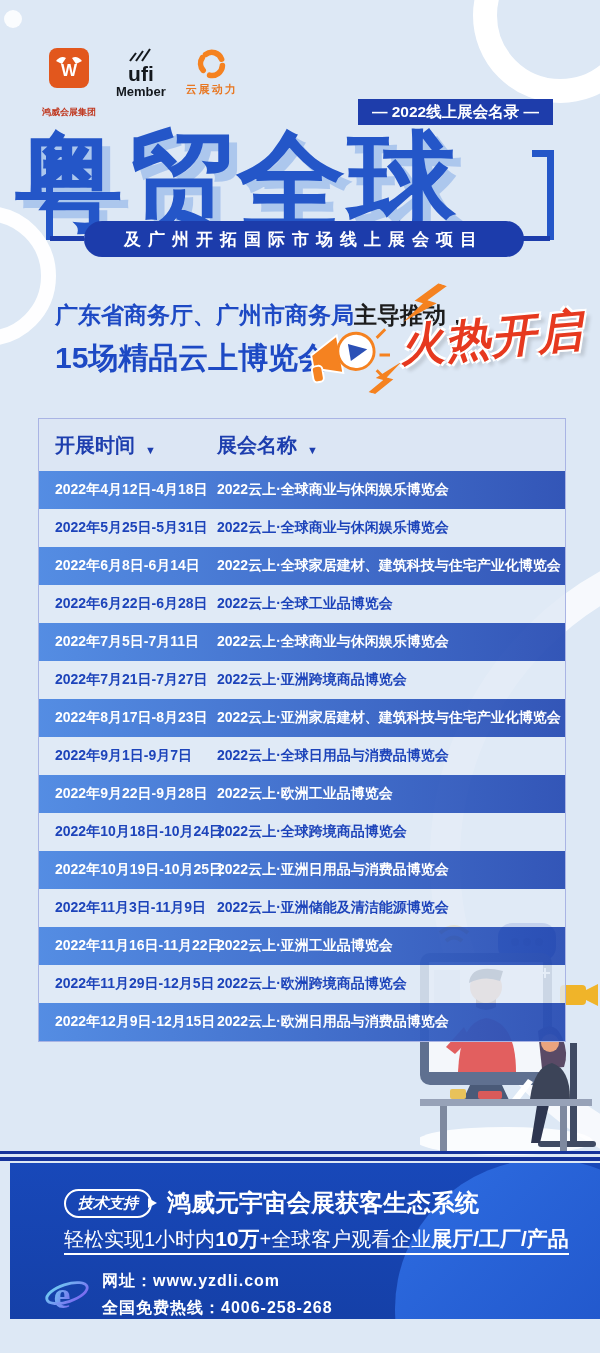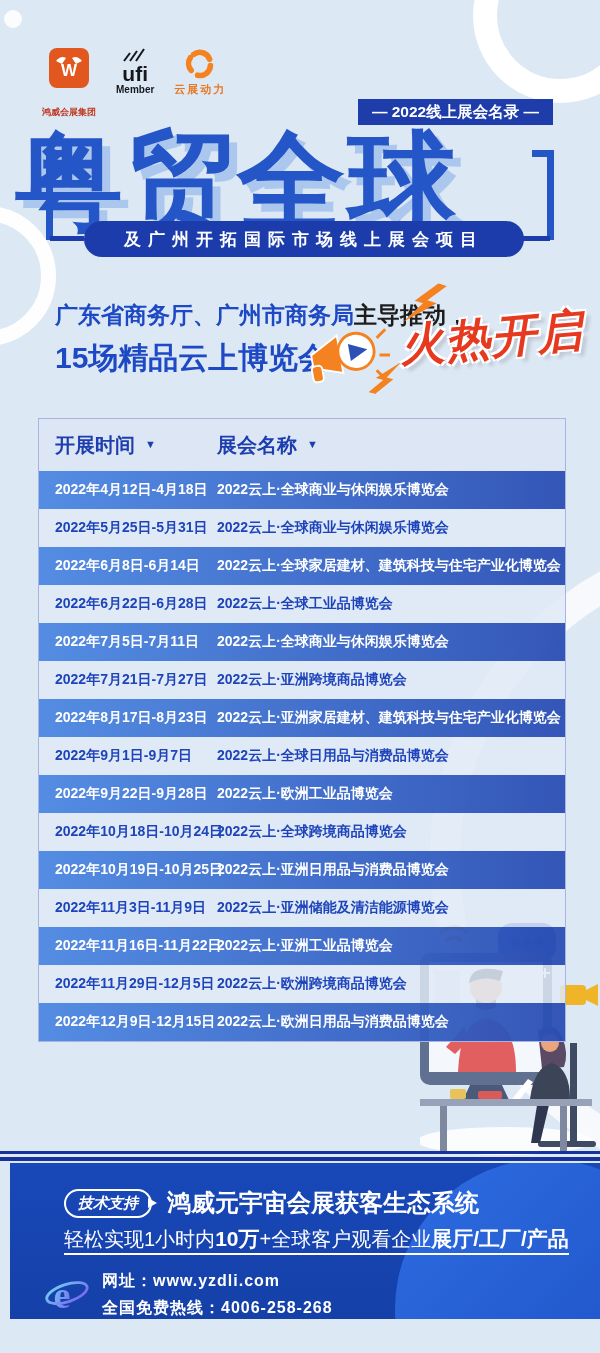--- a/index.html
+++ b/index.html
@@ -13,21 +13,21 @@
   .ring-ml{ width:140px; height:140px; border:15px solid rgba(255,255,255,.95); left:-84px; top:206px; }
   .swoosh{ width:660px; height:660px; border:30px solid rgba(255,255,255,.75); left:430px; top:530px; }
   .dot-tl{ width:18px; height:18px; background:rgba(255,255,255,.85); left:4px; top:10px; }
 
   
   .logos{ position:absolute; left:42px; top:48px; display:flex; align-items:flex-start; gap:20px; z-index:2; }
   .logo{ display:flex; flex-direction:column; align-items:center; }
   .hw-box{ width:40px; height:40px; background:#e2571d; border-radius:8px; display:flex; align-items:center; justify-content:center; }
   .hw-label{ margin-top:18px; color:#c03a22; font-size:9px; font-weight:bold; white-space:nowrap; }
   .ufi-word{ font-size:21px; font-weight:bold; color:#14181d; line-height:1; }
-  .ufi-sub{ font-size:10px; font-weight:bold; color:#14181d; }
+  .ufi-sub{ font-size:13px; font-weight:bold; color:#14181d; }
   .yz-label{ margin-top:2px; color:#e87722; font-size:11px; font-weight:bold; letter-spacing:2px; white-space:nowrap; }
 
   
   .badge-2022{ position:absolute; top:99px; right:47px; height:26px; line-height:26px;
     background:#1e3dab; color:#fff; font-size:15.5px; font-weight:bold; padding:0 14px; z-index:2; white-space:nowrap; }
 
   
   .main-title{ position:absolute; top:124px; left:0; width:474px; text-align:center; z-index:2;
     font-size:108px; font-weight:900; color:#2456c8; letter-spacing:3px; line-height:1.08;
     text-shadow:8px 8px 0 rgba(160,190,235,.8); }
@@ -52,21 +52,21 @@
     text-shadow:-2px -2px 0 #fff, 2px -2px 0 #fff, -2px 2px 0 #fff, 2px 2px 0 #fff, 5px 5px 4px rgba(0,0,0,.15); }
   .bolt{ position:absolute; }
   .bolt1{ left:408px; top:-16px; transform:rotate(18deg); }
   .bolt2{ left:372px; top:62px; transform:rotate(195deg); }
 
   
   .xtable{ position:absolute; left:38px; top:418px; width:528px; z-index:2;
     border:1px solid #a9b4e4; }
   .t-head{ height:52px; background:#dce6f4; color:#1d3eae; font-weight:bold; font-size:20px;
     display:grid; grid-template-columns:150px 1fr; column-gap:12px; align-items:center; padding-left:16px; }
-  .t-head .hcell{ display:flex; align-items:center; gap:10px; white-space:nowrap; }
+  .t-head .hcell{ display:flex; align-items:flex-end; gap:10px; white-space:nowrap; }
   .sort-arrow{ font-size:11px; padding-bottom:3px; }
   .t-row{ height:38px; display:grid; grid-template-columns:150px 1fr; column-gap:12px;
     align-items:center; padding-left:16px; font-size:14px; font-weight:bold; white-space:nowrap; }
   .row-blue{ background:linear-gradient(90deg, rgba(77,136,226,.95), rgba(42,78,180,.95)); color:#fff; }
   .row-light{ background:rgba(224,233,246,.84); color:#1d44ba; }
 
   
   .illus{ position:absolute; left:420px; top:915px; z-index:1; }
 
   

